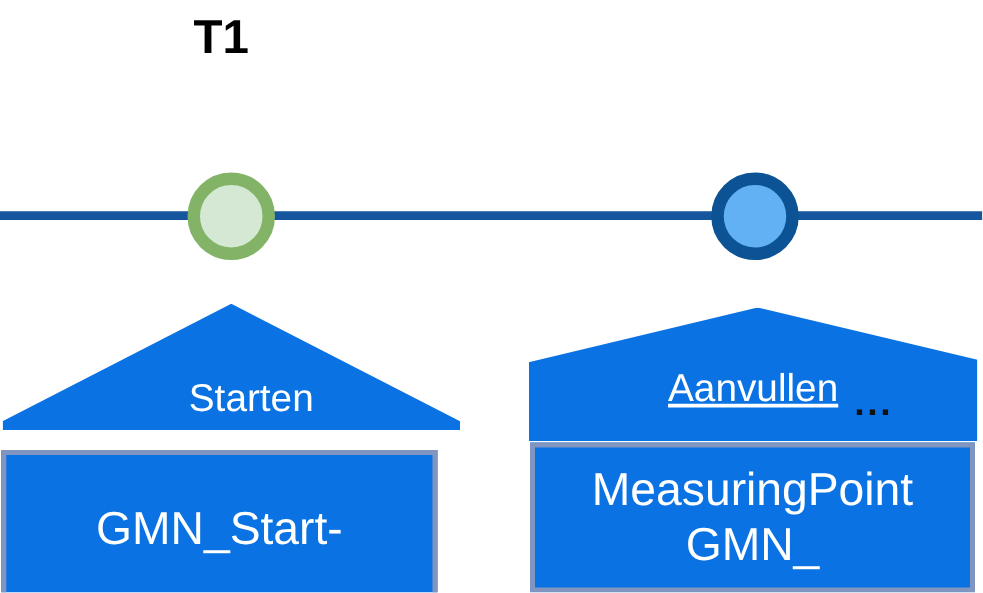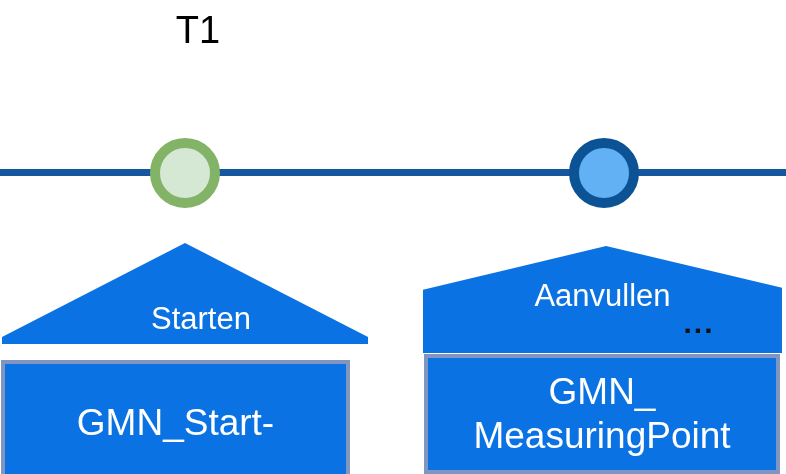--- a/index.html
+++ b/index.html
@@ -28,21 +28,21 @@
 
   
   .time-label {
     position: absolute;
     width: 110px;
     text-align: center;
     font-size: 38px;
     color: #000000;
     line-height: 1.1;
   }
-  .time-label.t1 { left: 143px; top: 10px; }
+  .time-label.t1 { left: 122px; top: 10px; font-weight: bold; }
   .time-label.t2 { left: 547px; top: 6px; }
 
   
   .milestone {
     position: absolute;
     width: 70px;
     height: 70px;
     border-radius: 50%;
     box-sizing: border-box;
   }
@@ -81,21 +81,21 @@
     height: 107px;
     clip-path: polygon(51% 0%, 100% 39%, 100% 100%, 0% 100%, 0% 41%);
   }
   .house-label {
     color: #ffffff;
     font-size: 31px;
     line-height: 1.1;
     text-align: center;
   }
   .house.left .house-label { padding-bottom: 8px; margin-left: 32px; }
-  .house.right .house-label { padding-bottom: 40px; }
+  .house.right .house-label { padding-bottom: 25px; text-decoration: underline; }
 
   .ellipsis-note {
     position: absolute;
     left: 664px;
     top: 308px;
     width: 70px;
     text-align: center;
     color: #111111;
     font-size: 30px;
     font-weight: bold;
@@ -154,17 +154,17 @@
     <div class="house-label">Aanvullen</div>
   </div>
 
   <div class="ellipsis-note">...</div>
 
   <div class="component-box left">
     <div class="component-line">GMN_Start-</div>
   </div>
 
   <div class="component-box right">
+    <div class="component-line">MeasuringPoint</div>
     <div class="component-line">GMN_</div>
-    <div class="component-line">MeasuringPoint</div>
   </div>
 
 </div>
 
 </body></html>

